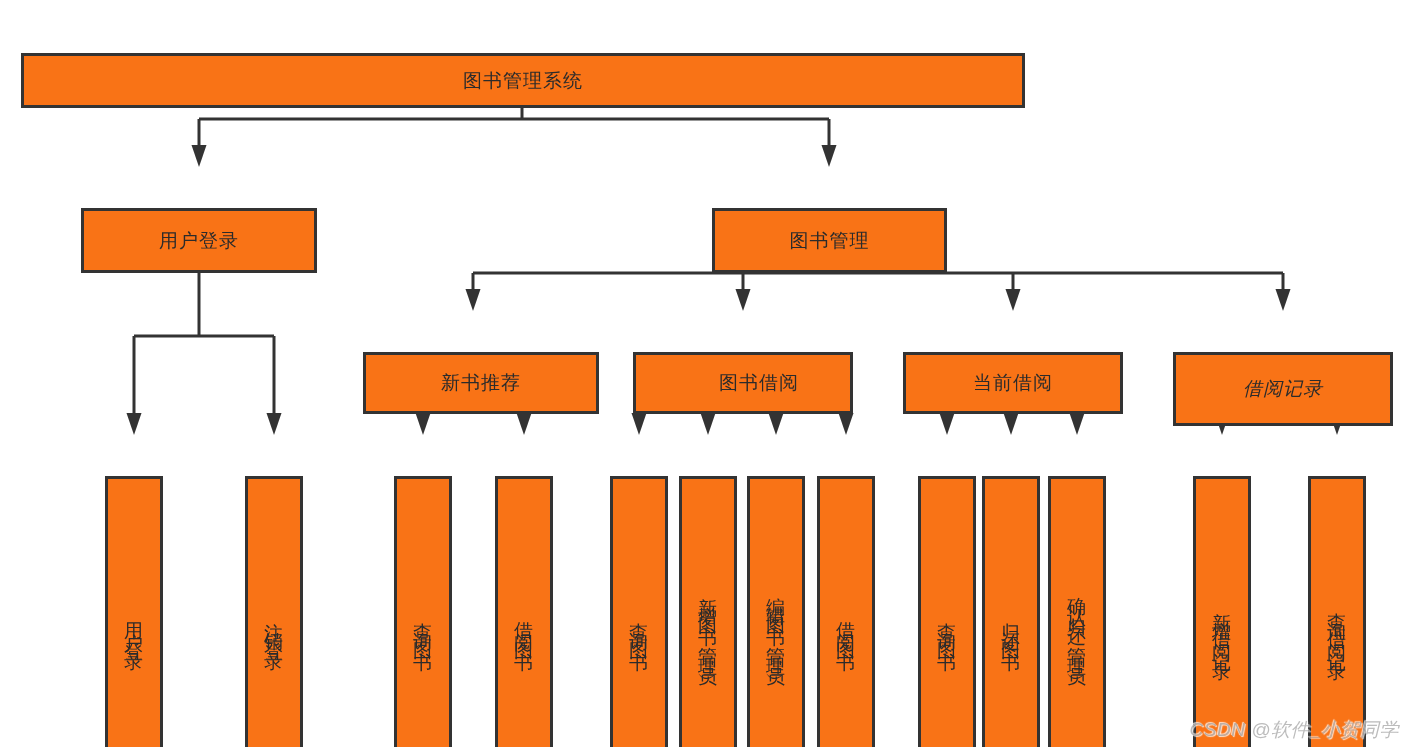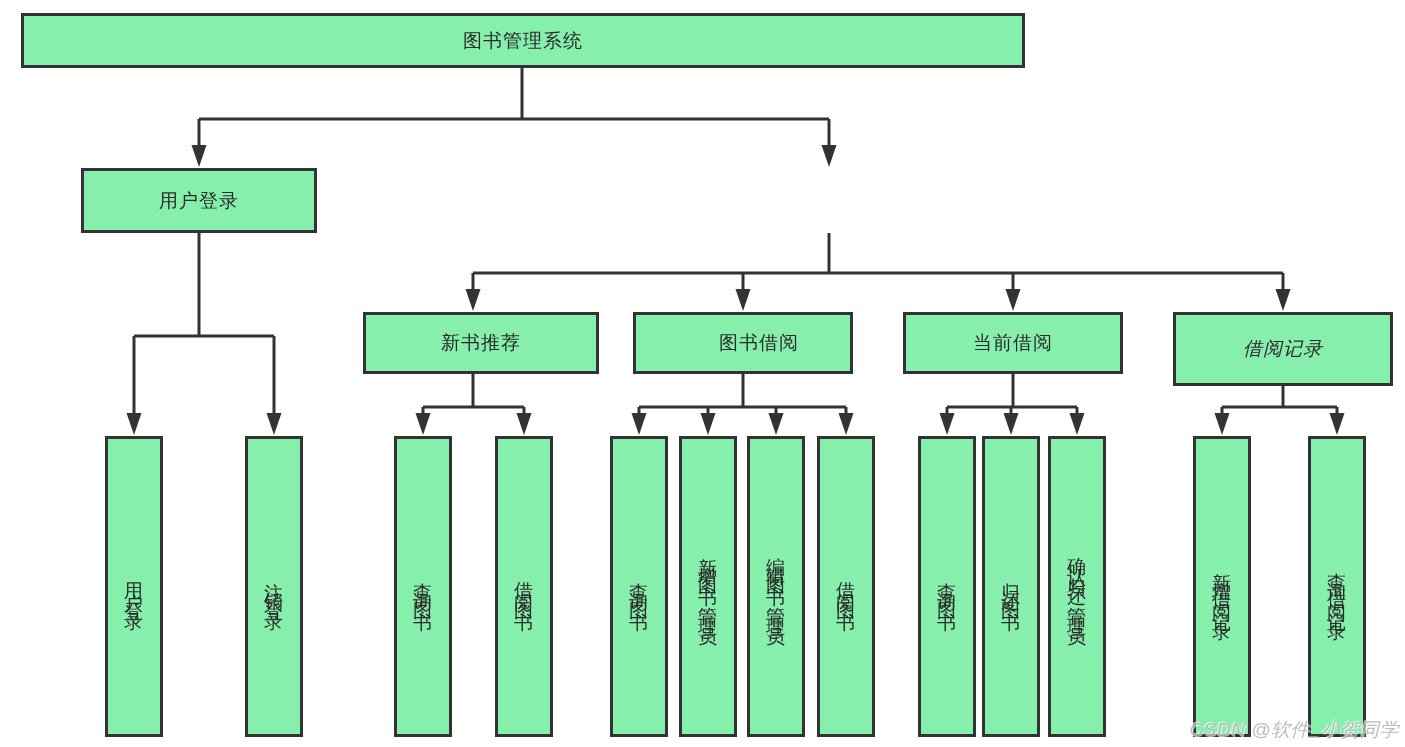--- a/index.html
+++ b/index.html
@@ -8,26 +8,27 @@
     width:1405px;height:747px;
     background:#ffffff;
     font-family:"Liberation Sans", sans-serif;
     overflow:hidden;
   }
   .wires{position:absolute;left:0;top:0;z-index:1;}
   .node{
     position:absolute;
     box-sizing:border-box;
     border:3px solid #333333;
-    background:#86efac;
+    background:#f97316;
     display:flex;
     align-items:center;
     justify-content:center;
     color:#2b2b2b;
     z-index:2;
+    margin-top:40px;
   }
   .hnode{
     font-size:19px;
     letter-spacing:1px;
   }
   .vnode{
     writing-mode:vertical-rl;
     text-orientation:mixed;
     font-size:19px;
     letter-spacing:10px;
@@ -117,20 +118,21 @@
       <polygon points="1011,435 1003.5,413 1018.5,413"></polygon>
       <polygon points="1077,435 1069.5,413 1084.5,413"></polygon>
       <polygon points="1222,435 1214.5,413 1229.5,413"></polygon>
       <polygon points="1337,435 1329.5,413 1344.5,413"></polygon>
     </g>
   </svg>
 
   <div class="node hnode" style="left:21px;top:13px;width:1004px;height:55px;">图书管理系统</div>
 
   <div class="node hnode" style="left:81px;top:168px;width:236px;height:65px;">用户登录</div>
+  <div class="node hnode" style="left:712px;top:168px;width:235px;height:65px;">图书管理</div>
 
   <div class="node hnode" style="left:363px;top:312px;width:236px;height:62px;">新书推荐</div>
   <div class="node hnode" style="left:633px;top:312px;width:220px;height:62px;padding-left:32px;">图书借阅</div>
   <div class="node hnode" style="left:903px;top:312px;width:220px;height:62px;">当前借阅</div>
   <div class="node hnode" style="left:1173px;top:312px;width:220px;height:74px;font-style:italic;">借阅记录</div>
 
   <div class="node vnode" style="left:105px;top:436px;width:58px;height:301px;">用户登录</div>
   <div class="node vnode" style="left:245px;top:436px;width:58px;height:301px;">注销登录</div>
 
   <div class="node vnode" style="left:394px;top:436px;width:58px;height:301px;">查询图书</div>

